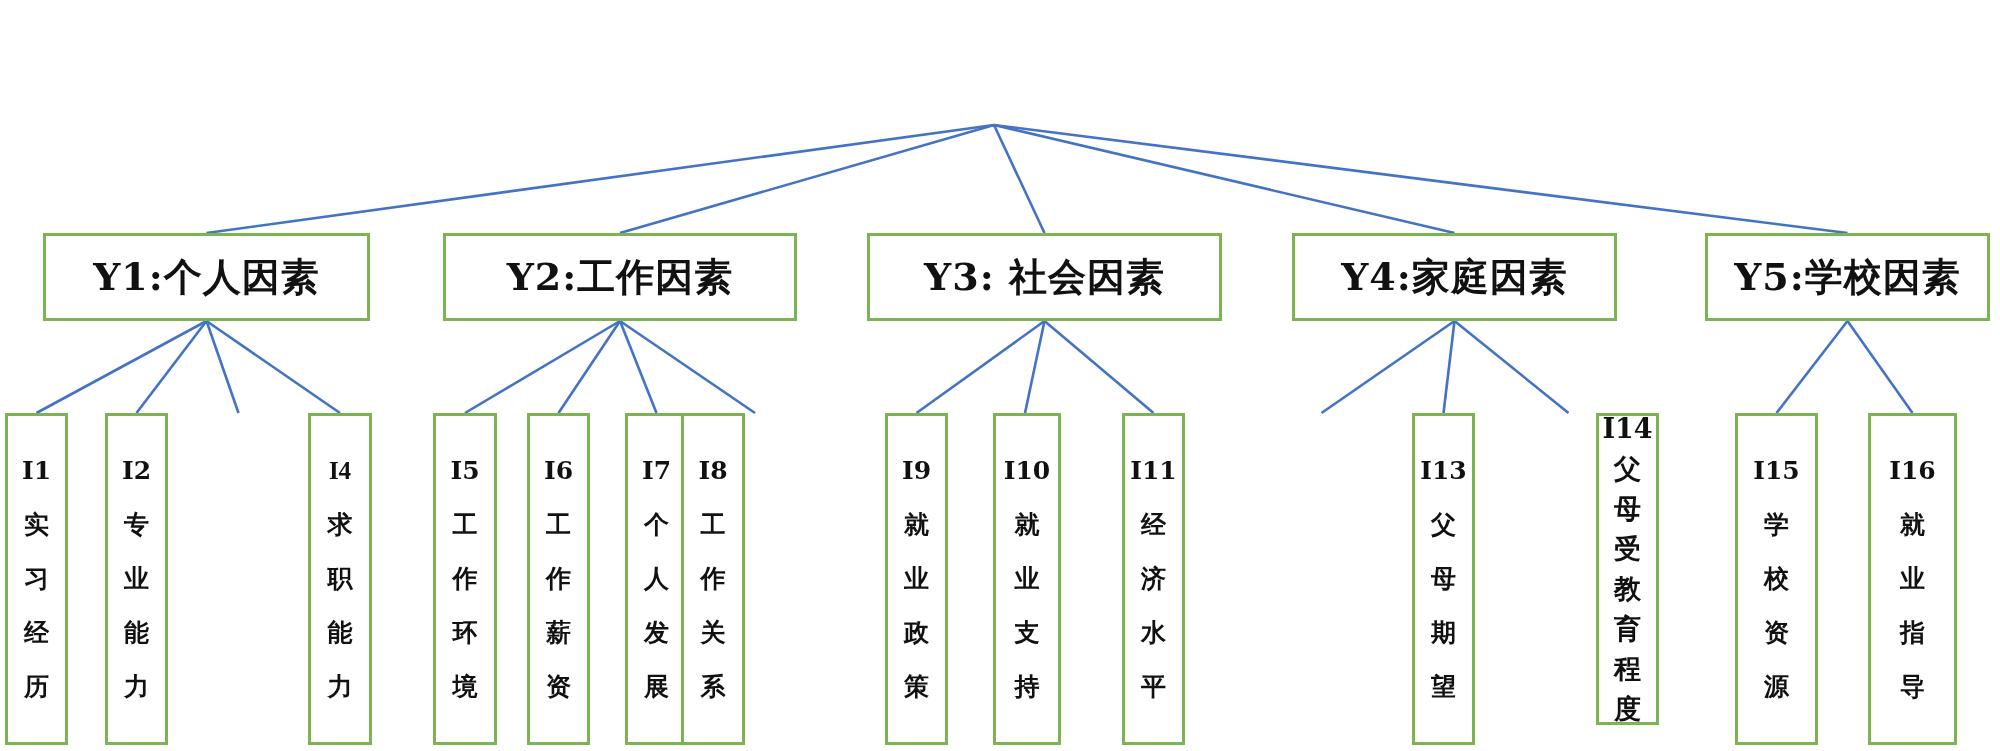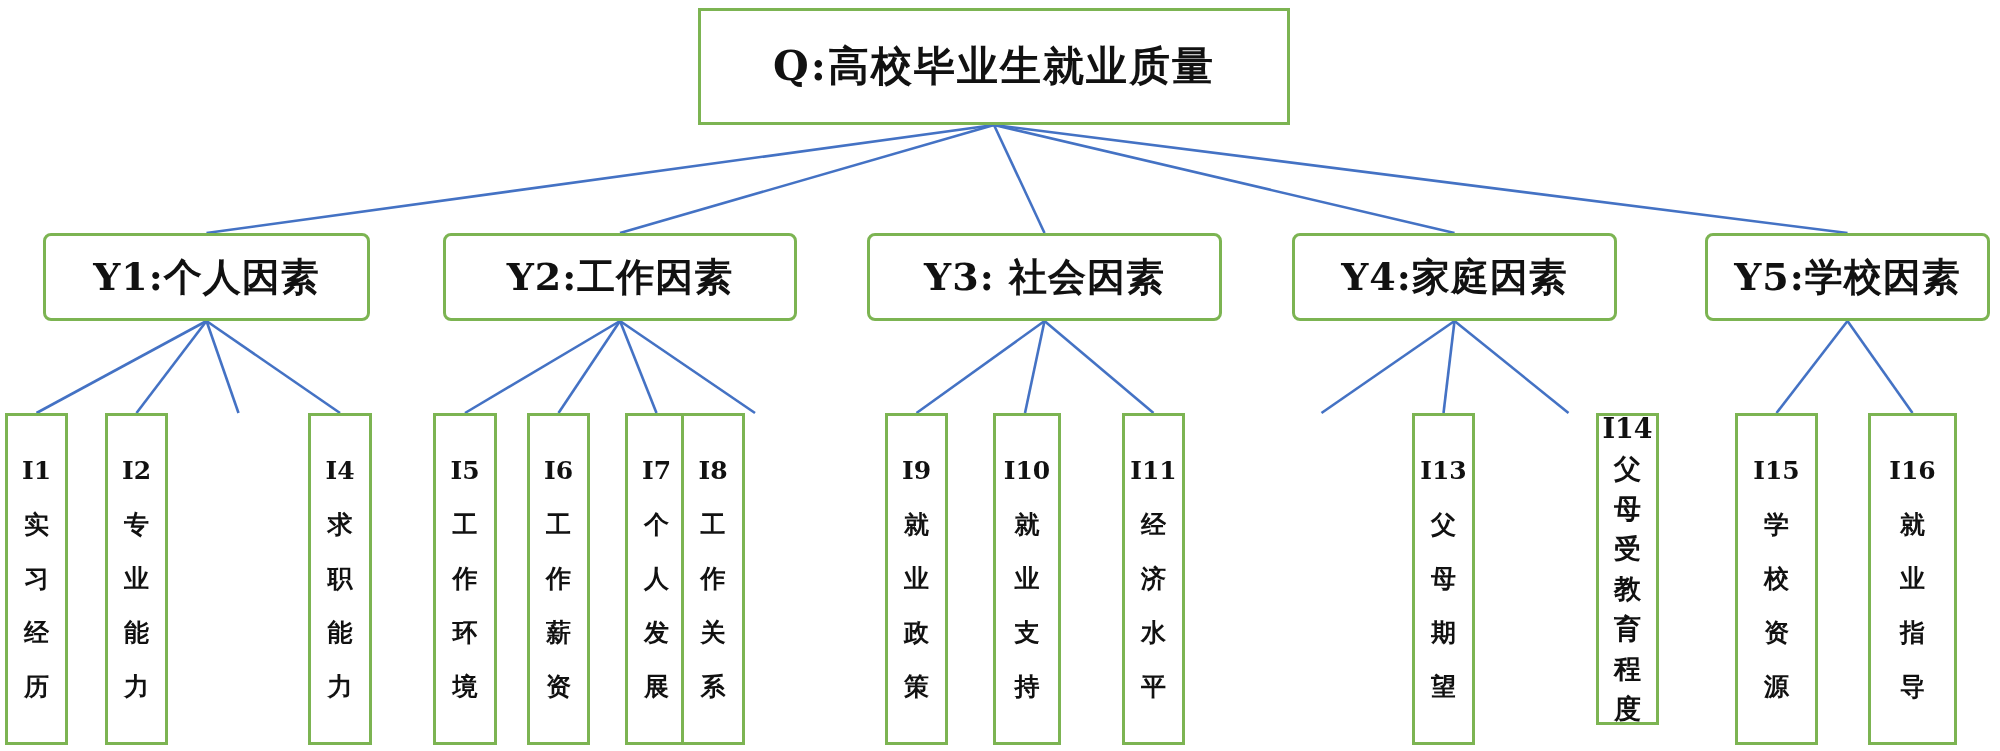--- a/index.html
+++ b/index.html
@@ -24,21 +24,21 @@
     box-sizing:border-box;
     border:3px solid var(--border-green);
     background:var(--bg);
     display:flex;
     align-items:center;
     justify-content:center;
     z-index:1;
     font-weight:bold;
   }
   .root-node{font-size:41px;letter-spacing:2px;}
-  .group-node{font-size:38px;letter-spacing:1px;border-radius:8px;}
+  .group-node{font-size:38px;letter-spacing:1px;}
   .item-node{
     flex-direction:column;
     font-size:25px;
     line-height:54px;
     text-align:center;
   }
   .item-node .vtext{white-space:pre-line;}
   .item-node.dense{font-size:27px;line-height:40px;}
 </style>
 </head>
@@ -63,23 +63,20 @@
       <line x1="1044.5" y1="321" x2="1153.5" y2="413"></line>
       <line x1="994" y1="125" x2="1454.5" y2="233"></line>
       <line x1="1454.5" y1="321" x2="1321.5" y2="413"></line>
       <line x1="1454.5" y1="321" x2="1443.5" y2="413"></line>
       <line x1="1454.5" y1="321" x2="1568.5" y2="413"></line>
       <line x1="994" y1="125" x2="1847.5" y2="233"></line>
       <line x1="1847.5" y1="321" x2="1776.5" y2="413"></line>
       <line x1="1847.5" y1="321" x2="1912.5" y2="413"></line>
     </svg>
 
-  <div class="node root-node" style="left: 698px; top: 8px; width: 592px; height: 117px;">
-    <span>Q:高校毕业生就业质量</span>
-  </div>
 
   <div class="node group-node" style="left: 43px; top: 233px; width: 327px; height: 88px;">
     <span>Y1:个人因素</span>
   </div>
   <div class="node group-node" style="left: 443px; top: 233px; width: 354px; height: 88px;">
     <span>Y2:工作因素</span>
   </div>
   <div class="node group-node" style="left: 867px; top: 233px; width: 355px; height: 88px;">
     <span>Y3: 社会因素</span>
   </div>
@@ -97,21 +94,21 @@
 经
 历</div>
   </div>
   <div class="node item-node" style="left: 105px; top: 413px; width: 63px; height: 332px;">
     <div>I2</div>
     <div class="vtext">专
 业
 能
 力</div>
   </div>
-  <div class="node item-node" style="left: 308px; top: 413px; width: 64px; height: 332px;">
+  <div class="node item-node" style="left: 308px; top: 413px; width: 64px; height: 332px; font-family: Liberation Serif, serif;">
     <div>I4</div>
     <div class="vtext">求
 职
 能
 力</div>
   </div>
 
   <div class="node item-node" style="left: 433px; top: 413px; width: 64px; height: 332px;">
     <div>I5</div>
     <div class="vtext">工

